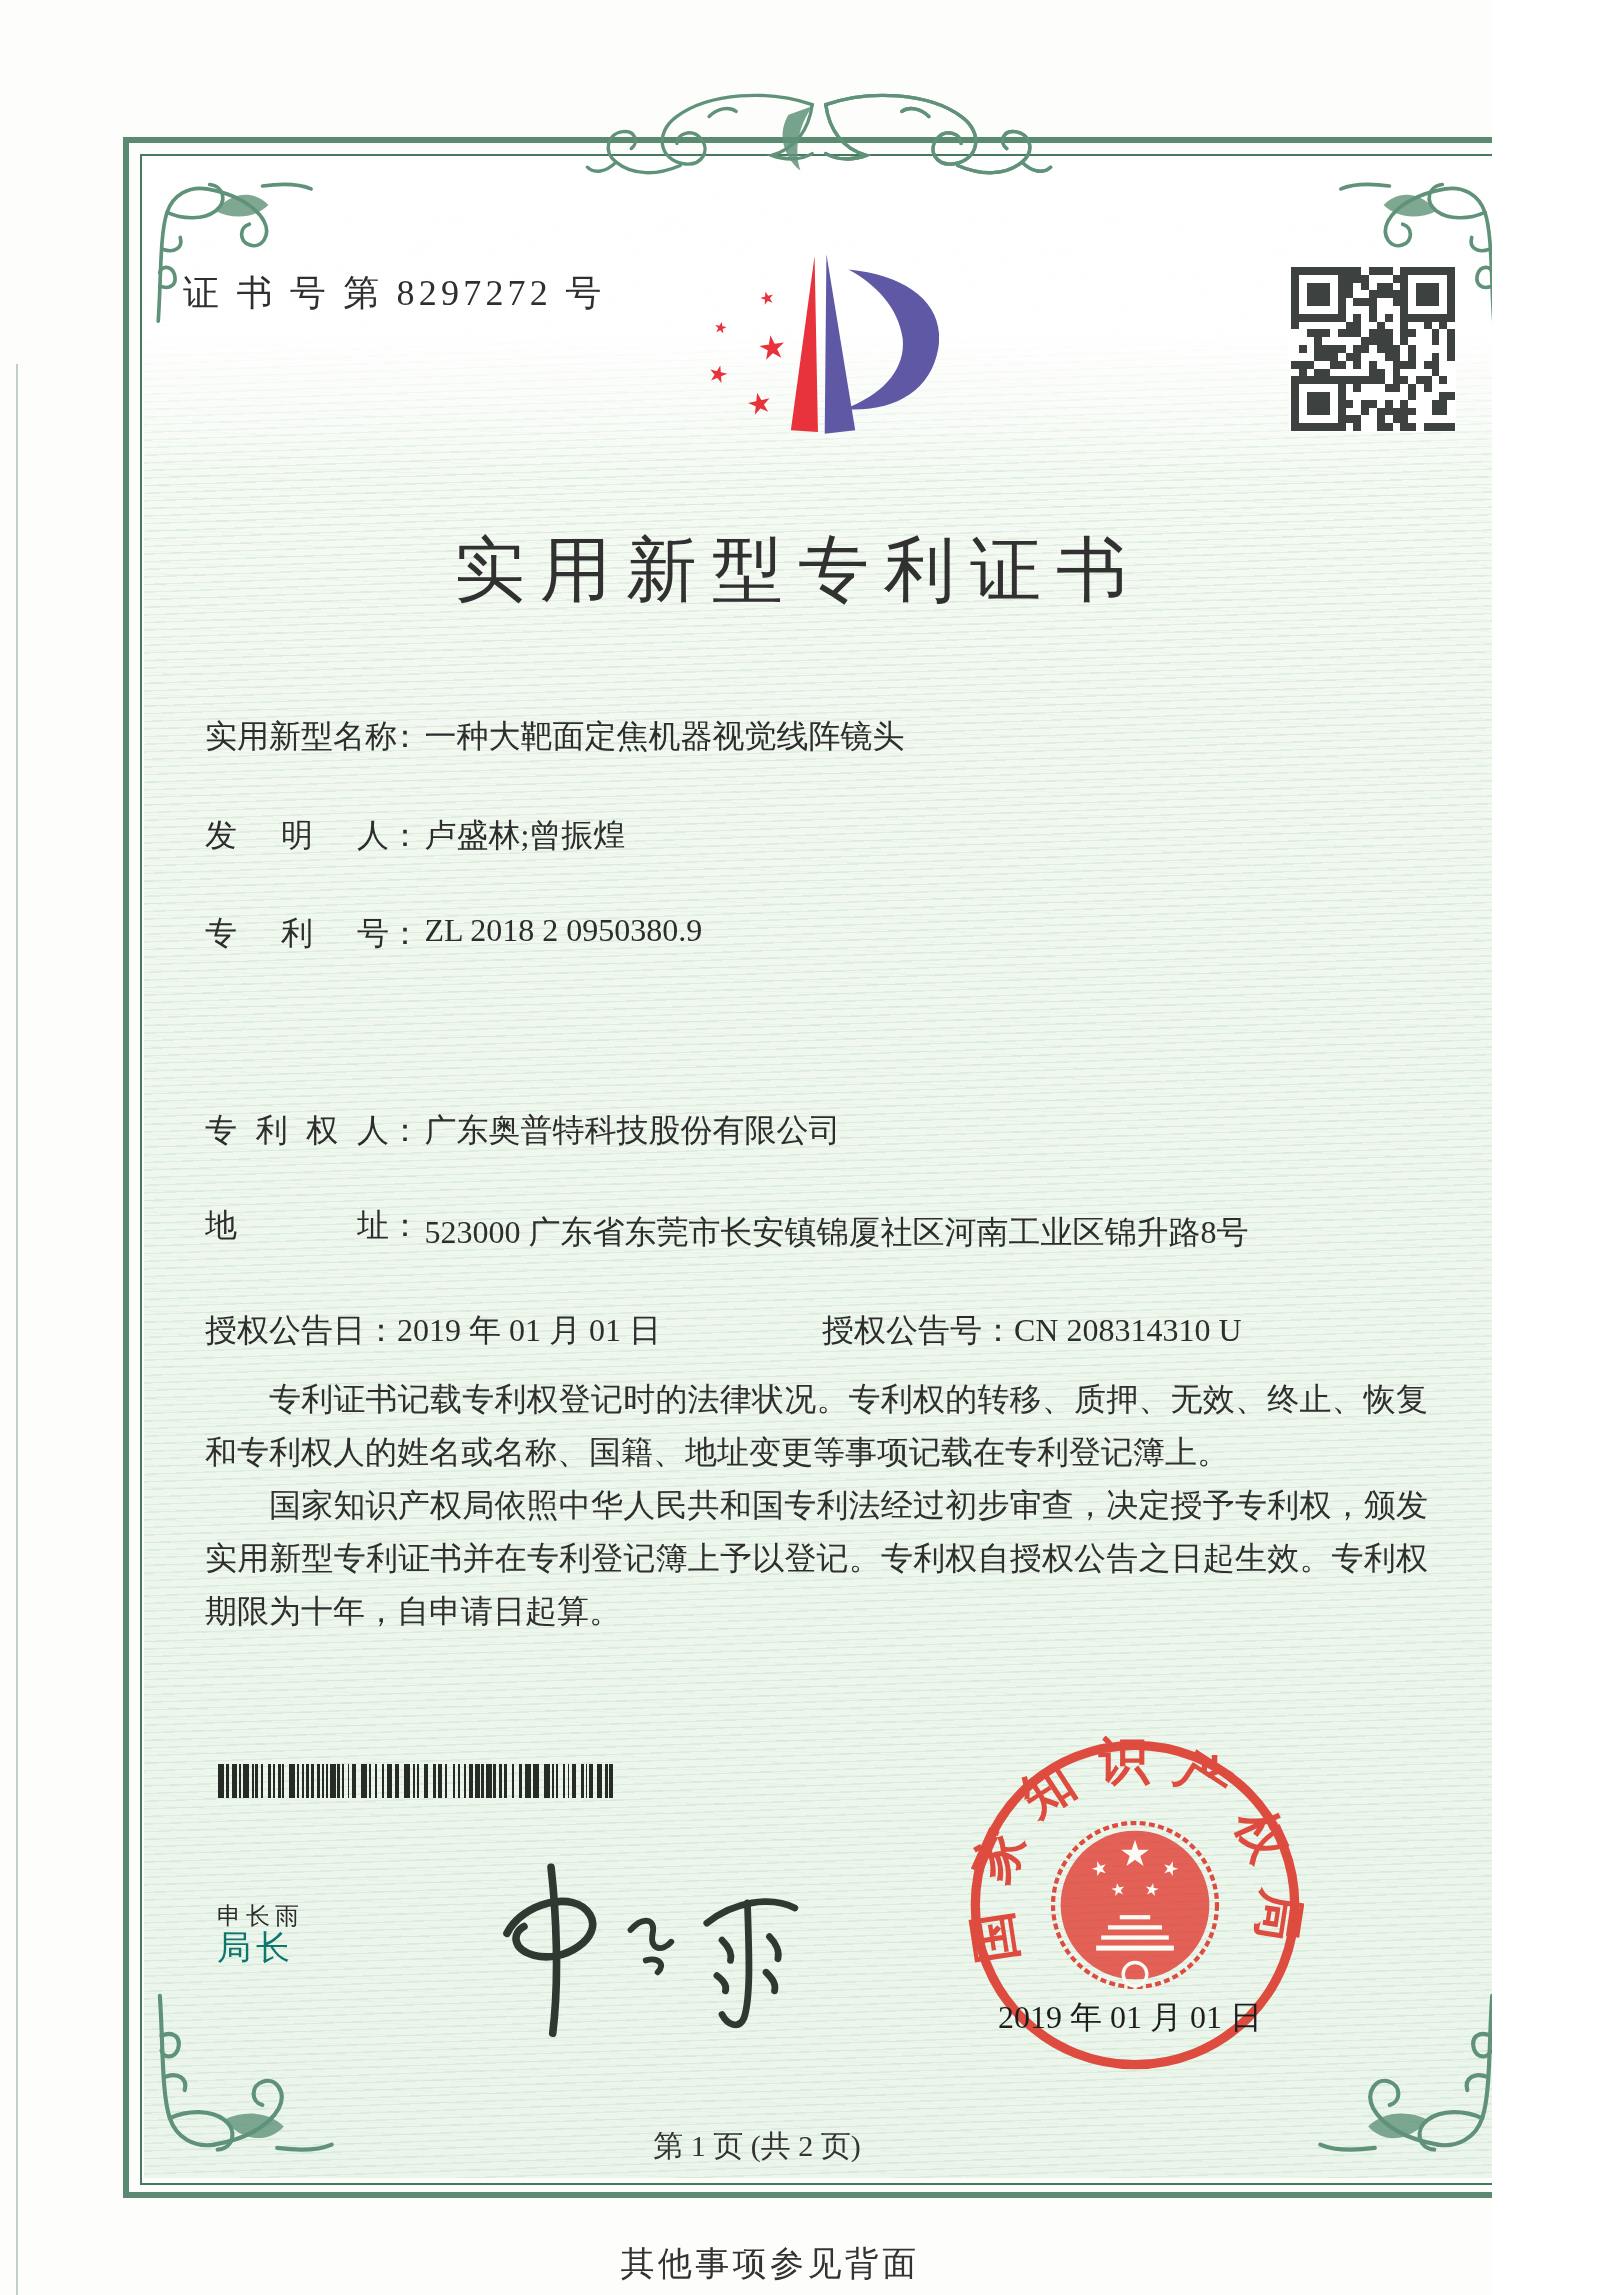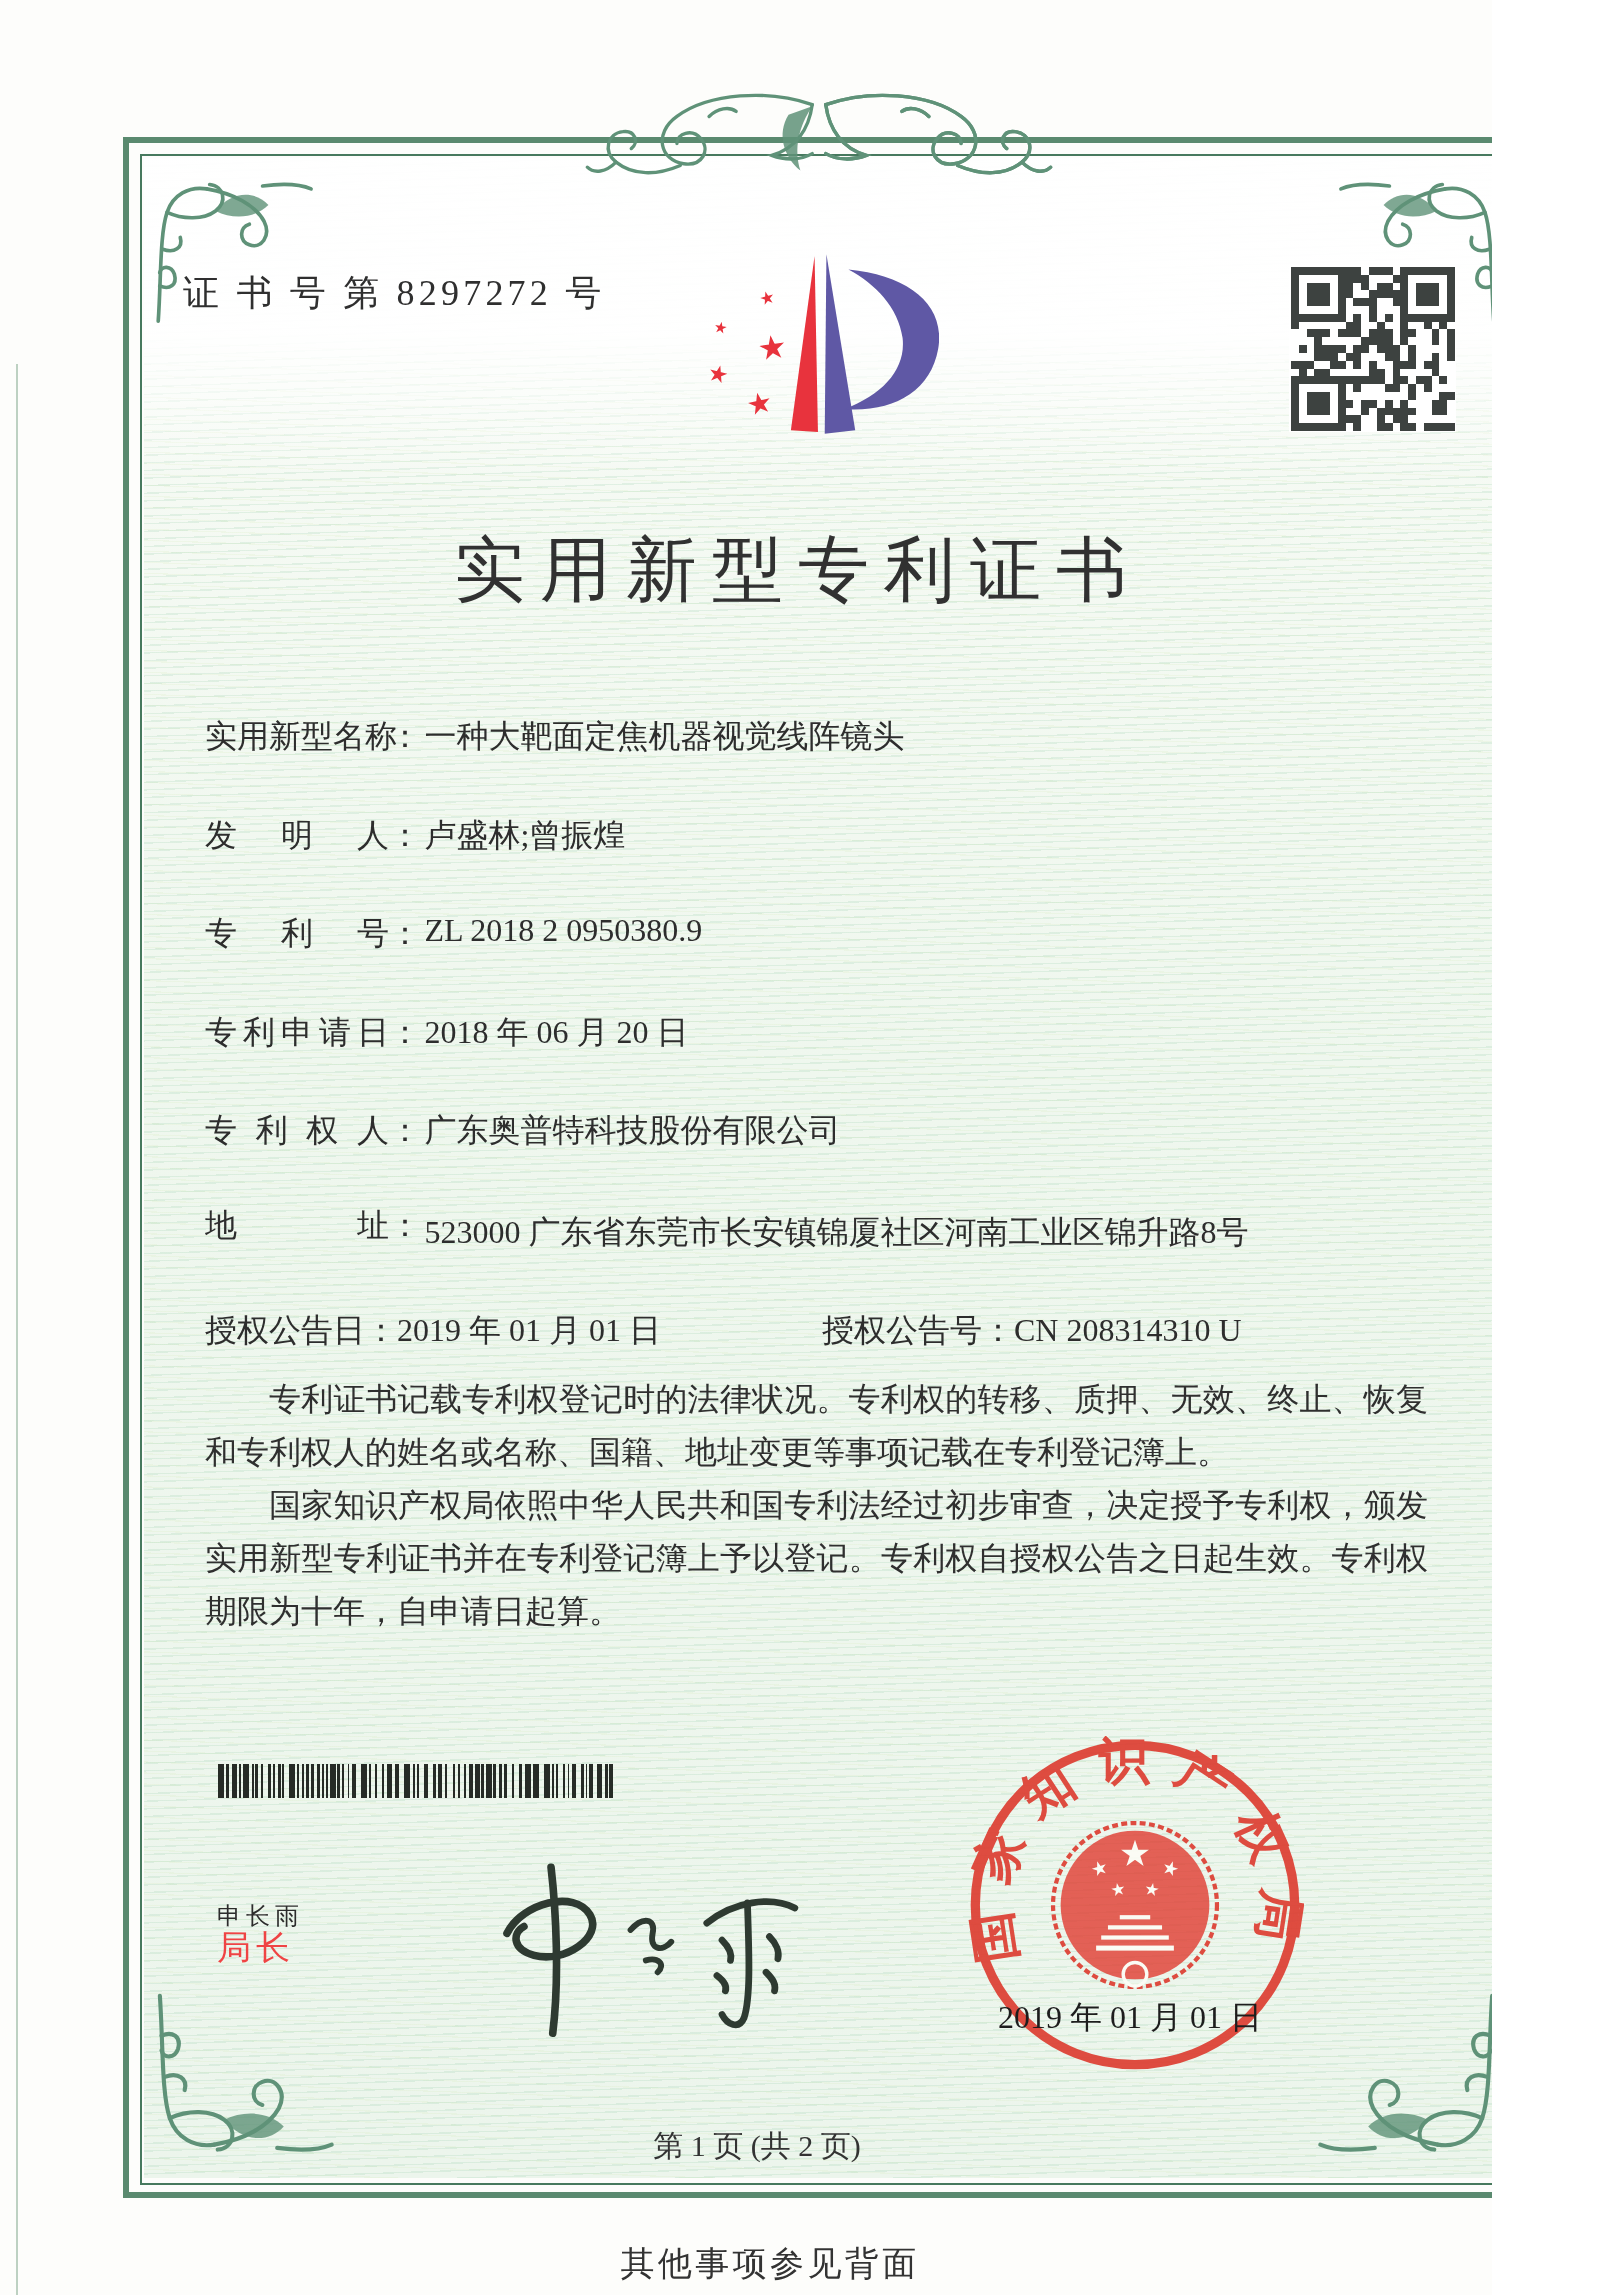--- a/index.html
+++ b/index.html
@@ -39,21 +39,21 @@
   .grant-no{position:absolute;left:617px;top:0;white-space:nowrap;}
 
   
   .body-text{left:205px;top:1373px;width:1223px;font-size:32px;line-height:53px;
              text-align:justify;color:#2f2f2f;}
   .body-text p{margin:0;text-indent:64px;}
 
   
   .barcode{left:218px;top:1764px;width:398px;height:34px;}
   .barcode svg{width:100%;height:100%;fill:#262b26;shape-rendering:crispEdges;}
-  .director-label{left:217px;top:1925px;font-size:34px;letter-spacing:5px;color:#ef4444;text-align:right;}
+  .director-label{left:217px;top:1925px;font-size:34px;letter-spacing:5px;color:#0f766e;text-align:right;}
   .director-name{left:217px;top:1900px;font-size:24px;letter-spacing:5px;color:#2c2c2c;}
   .signature{left:463px;top:1852px;}
   .seal{left:966px;top:1736px;opacity:.9;}
   .seal-date{left:998px;top:1996px;width:279px;font-size:32px;color:#1d1d1d;white-space:nowrap;}
   .page-no{left:757px;top:2126px;transform:translateX(-50%);font-size:30px;color:#333;white-space:nowrap;}
   .back-note{left:770px;top:2241px;transform:translateX(-50%);font-size:34px;color:#333;
              letter-spacing:3.4px;white-space:nowrap;}
 </style>
 </head>
 <body>
@@ -378,23 +378,20 @@
     <span class="f-label">实用新型名称</span><span class="f-colon">：</span><span class="f-value">一种大靶面定焦机器视觉线阵镜头</span>
   </div>
 
   <div class="abs title">实用新型专利证书</div>
   <div class="abs field" style="top:814px">
     <span class="f-label">发明人</span><span class="f-colon">：</span><span class="f-value">卢盛林;曾振煌</span>
   </div>
   <div class="abs field" style="top:912px">
     <span class="f-label">专利号</span><span class="f-colon">：</span><span class="f-value">ZL 2018 2 0950380.9</span>
   </div>
-  <div class="abs field" style="top:1011px">
-    <span class="f-label">专利申请日</span><span class="f-colon">：</span><span class="f-value">2018 年 06 月 20 日</span>
-  </div>
   <div class="abs field" style="top:1109px">
     <span class="f-label">专利权人</span><span class="f-colon">：</span><span class="f-value">广东奥普特科技股份有限公司</span>
   </div>
   <div class="abs field" style="top:1204px">
     <span class="f-label">地址</span><span class="f-colon">：</span><span class="f-value f-wrap">523000 广东省东莞市长安镇锦厦社区河南工业区锦升路8号</span>
   </div>
   <div class="abs field" style="top:1309px">
     <span>授权公告日</span><span>：</span><span>2019 年 01 月 01 日</span>
     <span class="grant-no"><span>授权公告号</span><span>：</span><span>CN 208314310 U</span></span>
   </div>

